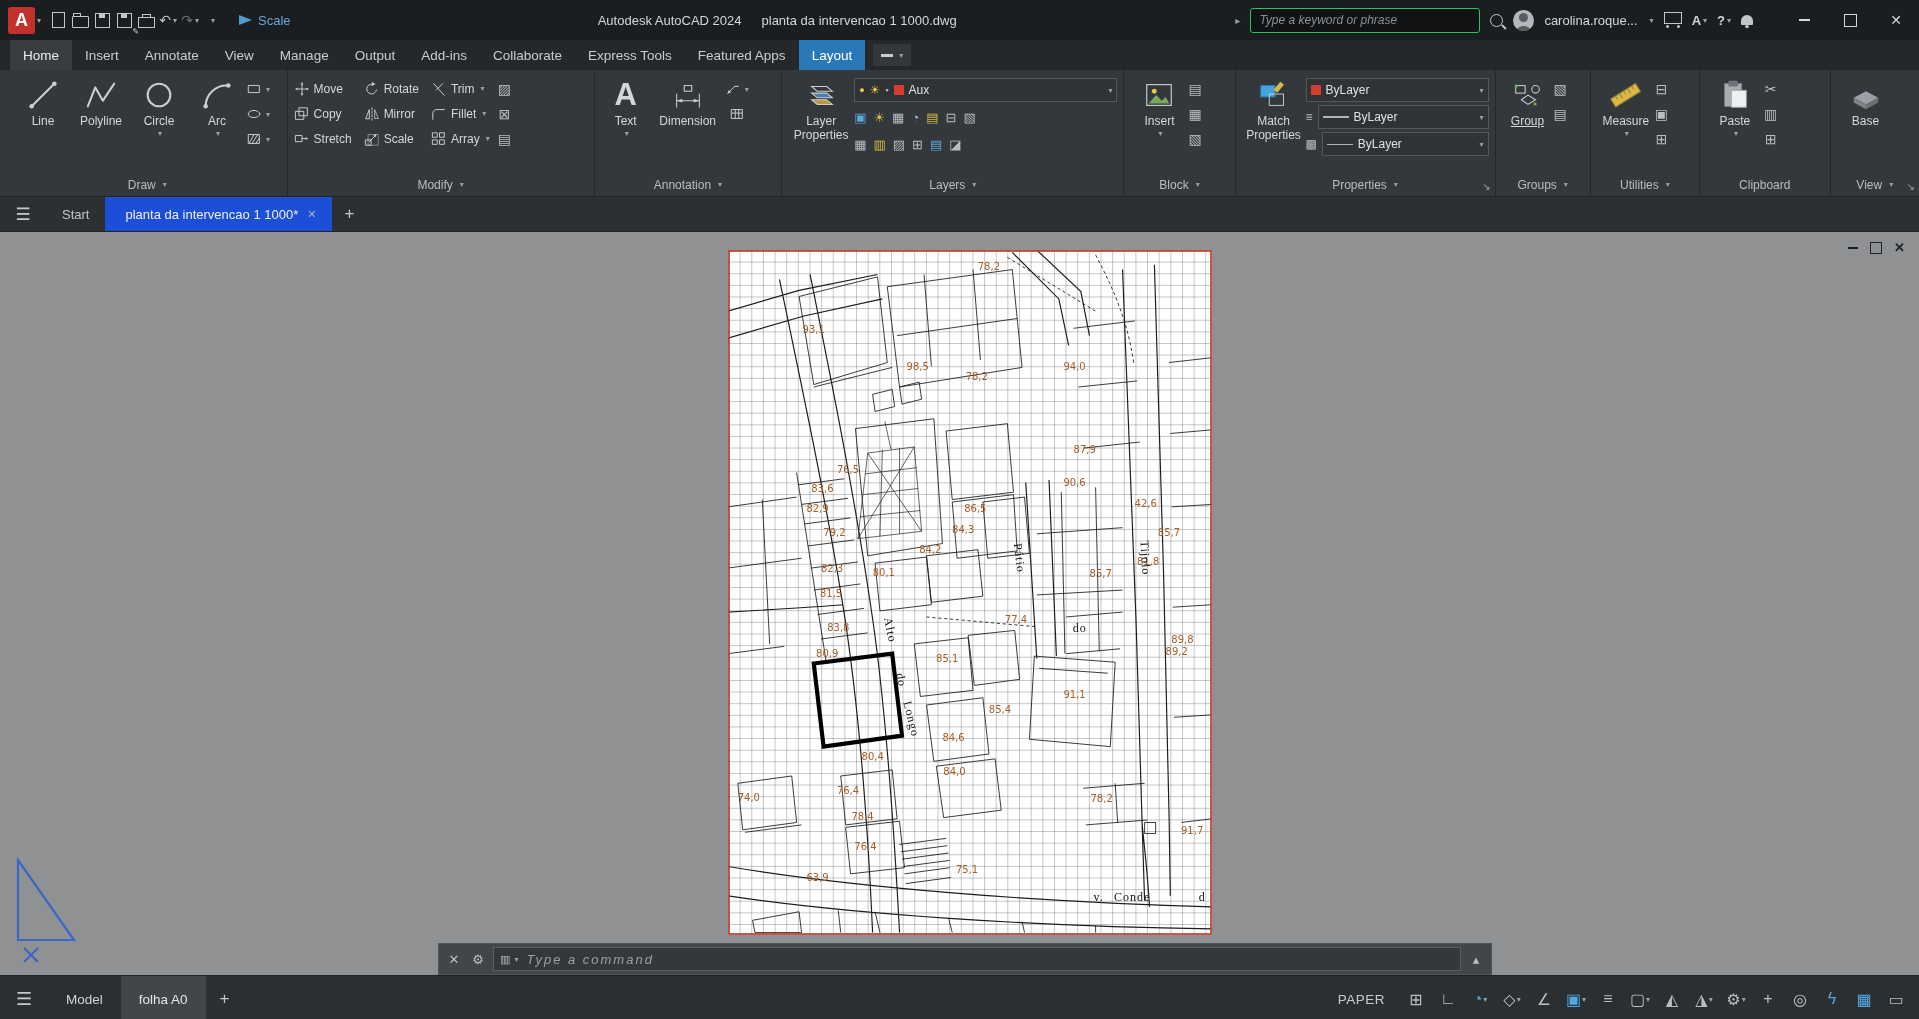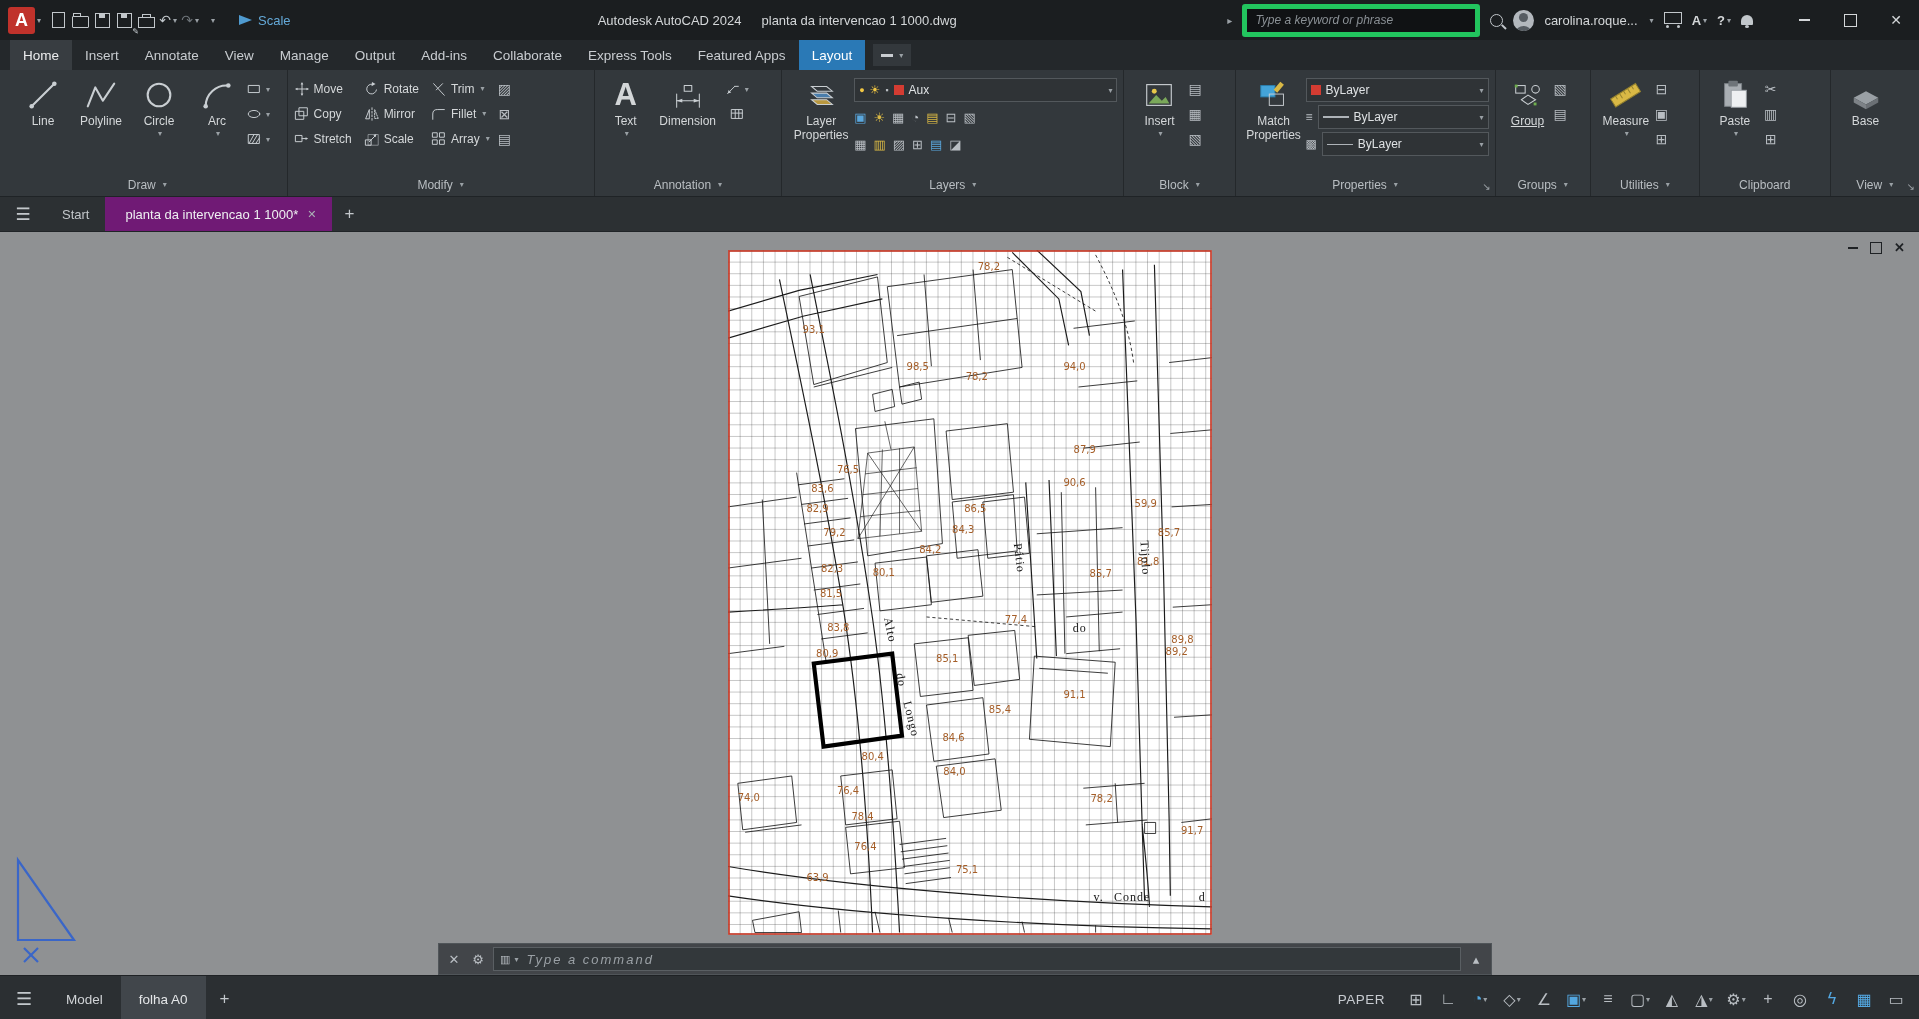--- a/index.html
+++ b/index.html
@@ -20,21 +20,21 @@
   .ic-save{width:13px;height:13px;border:1.4px solid #c2c7cb;position:relative;}
   .ic-save::before{content:"";position:absolute;top:0;left:3px;width:6px;height:4px;background:#c2c7cb;}
   .ic-pencil{position:absolute;font-size:8px;right:-4px;bottom:-3px;color:#c2c7cb;}
   .ic-print{width:15px;height:9px;border:1.4px solid #c2c7cb;position:relative;margin-top:4px;}
   .ic-print::before{content:"";position:absolute;top:-4px;left:3px;width:7px;height:3px;border:1.4px solid #c2c7cb;border-bottom:none;}
   .dim{color:#6d7378;}
   .share{display:flex;align-items:center;gap:6px;margin-left:16px;color:#64a9d8;}
   .plane{width:0;height:0;border-left:13px solid #4f9bd0;border-top:5px solid transparent;border-bottom:5px solid transparent;}
   .tb-title{position:absolute;left:40.5%;transform:translateX(-50%);display:flex;gap:20px;color:#d4d7d9;white-space:nowrap;align-items:center;}
   .tb-right{margin-left:auto;display:flex;align-items:center;gap:10px;}
-  .searchbox{width:212px;height:23px;background:#101214;border:5px solid #22c55e;border-radius:3px;
+  .searchbox{width:212px;height:23px;background:#101214;border:1px solid #22c55e;border-radius:3px;
              color:#b9bec3;font-style:italic;font-size:12px;padding:0 8px;font-family:"Liberation Sans",sans-serif;}
   .searchbox::placeholder{color:#8a9095;font-style:italic;}
   .mag{width:11px;height:11px;border:1.7px solid #c2c7cb;border-radius:50%;position:relative;}
   .mag::after{content:"";position:absolute;width:6px;height:1.7px;background:#c2c7cb;transform:rotate(45deg);right:-5px;bottom:-2px;}
   .avatar{width:21px;height:21px;border-radius:50%;background:#b3b8bd;position:relative;overflow:hidden;}
   .avatar::before{content:"";position:absolute;top:3px;left:6px;width:9px;height:9px;border-radius:50%;background:#565c62;}
   .avatar::after{content:"";position:absolute;bottom:-7px;left:3px;width:15px;height:12px;border-radius:50%;background:#565c62;}
   .cart{width:16px;height:10px;border:1.5px solid #c2c7cb;position:relative;margin-top:-4px;}
   .cart::before{content:"";position:absolute;bottom:-5px;left:1px;width:3px;height:3px;border-radius:50%;background:#c2c7cb;}
   .cart::after{content:"";position:absolute;bottom:-5px;right:1px;width:3px;height:3px;border-radius:50%;background:#c2c7cb;}
@@ -75,21 +75,21 @@
   .bulb{color:#f2c743;font-size:9px;}
   .sun{color:#f2c743;font-size:12px;}
   .lyrow{display:flex;gap:7px;align-items:center;height:24px;color:#b9bec3;font-size:13px;}
   .yel{color:#d9b845;}
   .blu{color:#5aa7dd;}
 
   
   .filetabs{height:34px;background:#2c3033;display:flex;align-items:stretch;border-bottom:1px solid #202427;}
   .ft-menu{width:46px;display:flex;align-items:center;justify-content:center;font-size:17px;color:#c3c7cb;}
   .ftab{display:flex;align-items:center;gap:9px;padding:0 16px;font-size:13px;color:#c3c7cb;}
-  .ftab.active{background:#701a75;color:#eef0f1;padding-left:20px;}
+  .ftab.active{background:#1d4ed8;color:#eef0f1;padding-left:20px;}
   .ftab .x{font-size:11px;color:#aab0b5;}
   .ft-add{width:34px;display:flex;align-items:center;justify-content:center;font-size:17px;color:#c3c7cb;}
 
   
   .canvas{position:relative;height:743px;background:#8f9193;overflow:hidden;}
   .winctrl{position:absolute;top:8px;right:14px;display:flex;gap:12px;align-items:center;color:#1e2124;}
   .wc-min{width:10px;height:2px;background:#1e2124;}
   .wc-rest{width:10px;height:10px;border:1.6px solid #1e2124;position:relative;background:transparent;}
   .wc-x{font-size:13px;font-weight:bold;color:#1e2124;}
   .paper{position:absolute;left:728px;top:18px;width:484px;height:685px;background:#fff;}
@@ -677,21 +677,21 @@
           <span class="elev" style="left: 71.6%; top: 17%;">94,0</span>
           <span class="elev" style="left: 73.7%; top: 29.1%;">87,9</span>
           <span class="elev" style="left: 71.6%; top: 33.8%;">90,6</span>
           <span class="elev" style="left: 24.8%; top: 32%;">76,5</span>
           <span class="elev" style="left: 19.5%; top: 34.8%;">83,6</span>
           <span class="elev" style="left: 18.5%; top: 37.7%;">82,9</span>
           <span class="elev" style="left: 22%; top: 41.1%;">79,2</span>
           <span class="elev" style="left: 51.1%; top: 37.7%;">86,5</span>
           <span class="elev" style="left: 48.6%; top: 40.7%;">84,3</span>
           <span class="elev" style="left: 41.8%; top: 43.6%;">84,2</span>
-          <span class="elev" style="left: 86.3%; top: 37%;">59,9</span>
+          <span class="elev" style="left: 86.3%; top: 37%;">42,6</span>
           <span class="elev" style="left: 91.1%; top: 41.1%;">85,7</span>
           <span class="elev" style="left: 21.5%; top: 46.4%;">82,3</span>
           <span class="elev" style="left: 32.2%; top: 47%;">80,1</span>
           <span class="elev" style="left: 86.8%; top: 45.4%;">81,8</span>
           <span class="elev" style="left: 77%; top: 47.1%;">85,7</span>
           <span class="elev" style="left: 93.9%; top: 49.8%; margin-top: 48px;">89,8</span>
           <span class="elev" style="left: 21.3%; top: 50%;">81,5</span>
           <span class="elev" style="left: 59.5%; top: 53.9%;">77,4</span>
           <span class="elev" style="left: 22.8%; top: 55%;">83,8</span>
           <span class="elev" style="left: 20.5%; top: 58.9%;">80,9</span>

